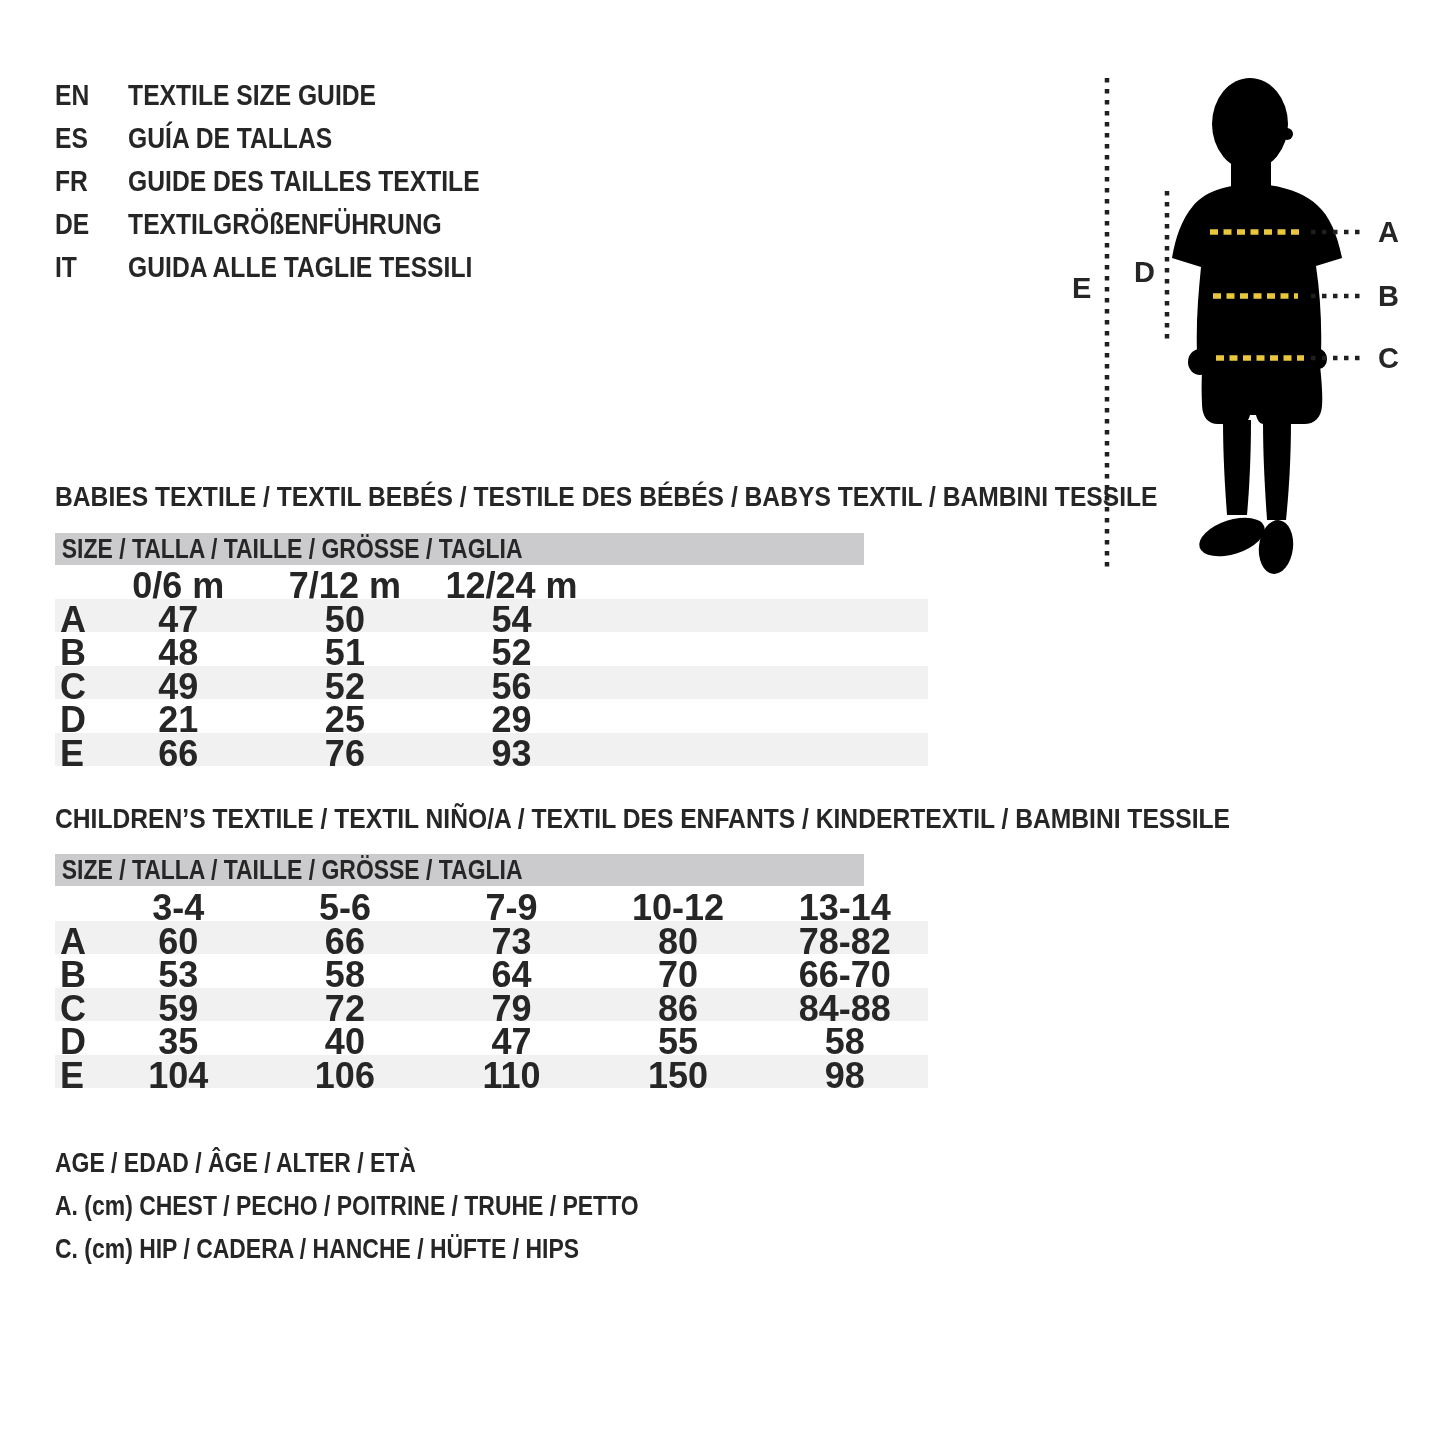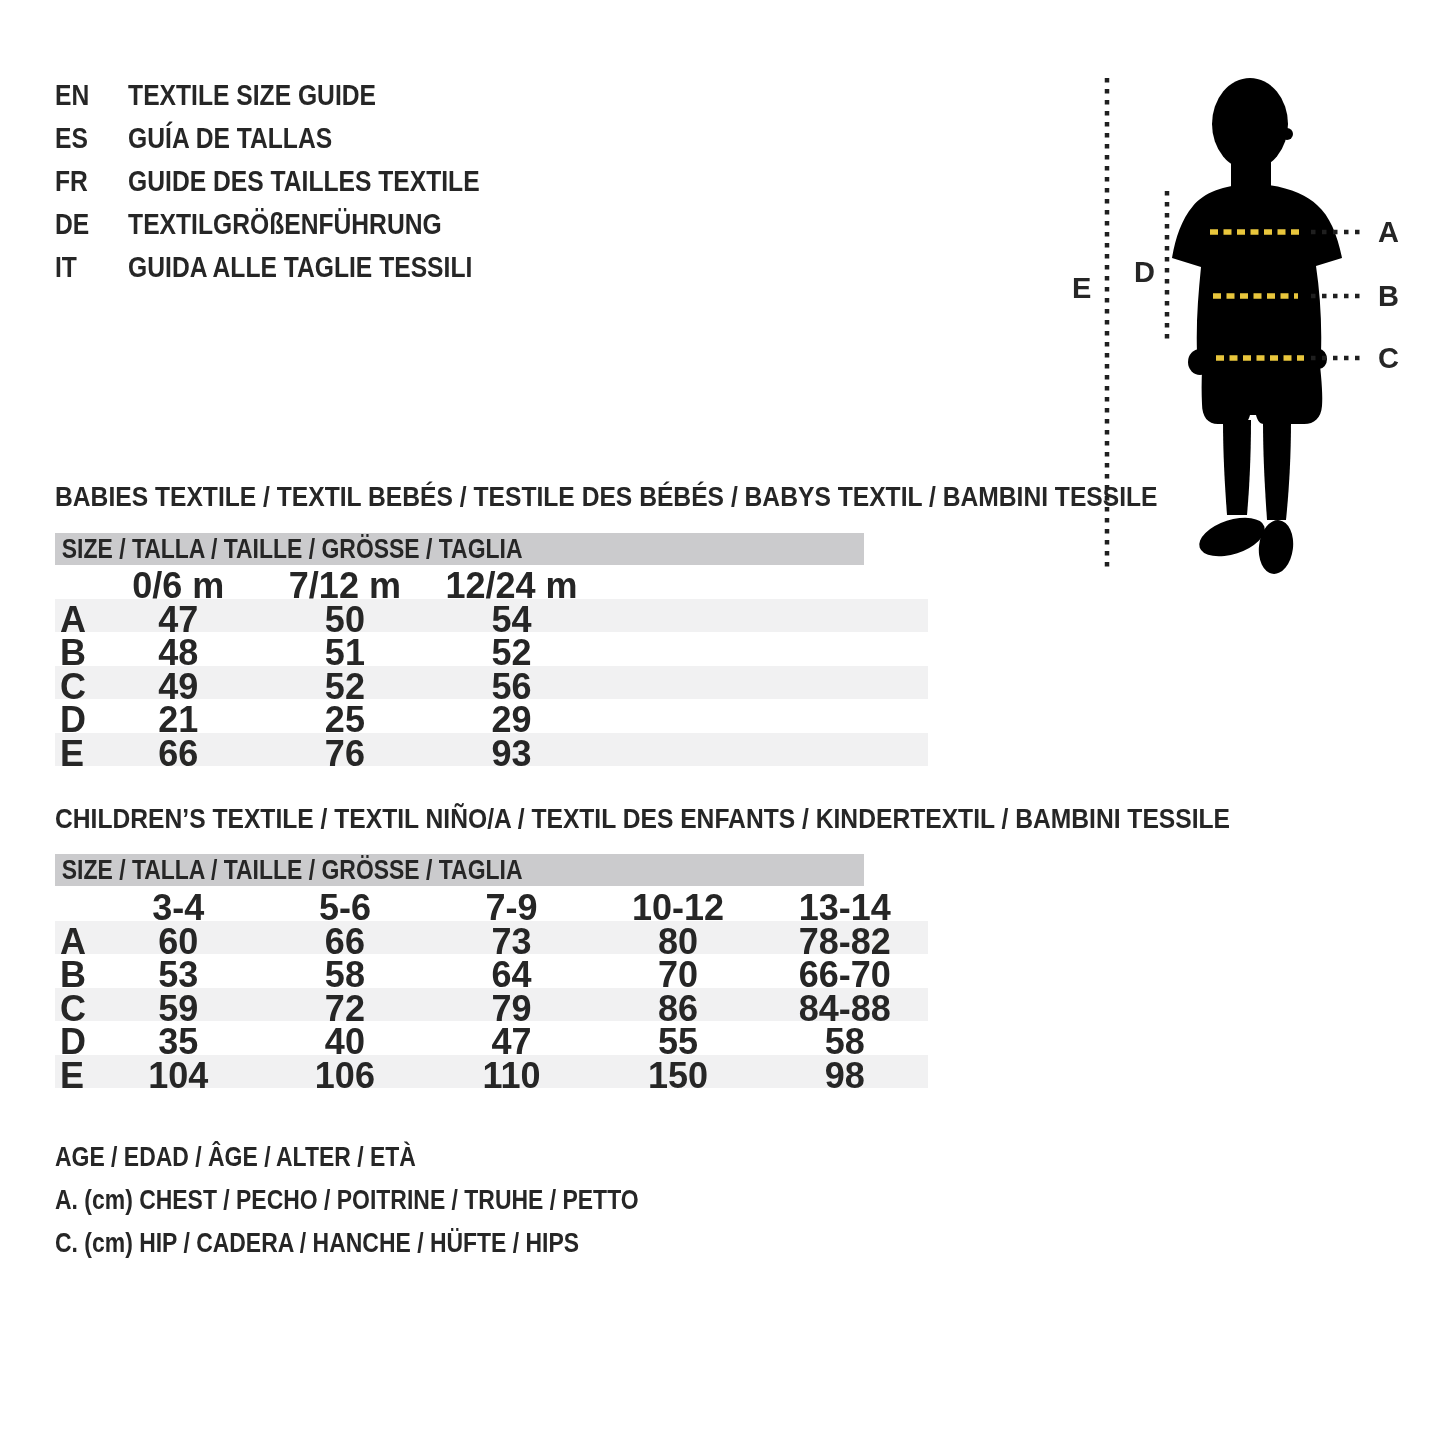--- a/index.html
+++ b/index.html
@@ -32,21 +32,21 @@
     width:873px; height:33.5px; display:grid;
     grid-template-columns:40px repeat(5, 166.6px);
     align-items:center; font-size:36px; font-weight:700;
   }
   .grid-row .cell { text-align:center; }
   .grid-row .letter { text-align:left; padding-left:5px; }
   .stripe { background:#f1f1f2; }
 
   
   .legend-block { position:absolute; left:55px; top:1142px; }
-  .legend-line { height:43px; display:flex; font-size:27px; font-weight:700; }
+  .legend-line { height:43px; display:flex; align-items:center; font-size:27px; font-weight:700; }
 
   
   .diagram { position:absolute; left:1060px; top:60px; width:385px; height:540px; }
   .dotline { stroke:#1f1f1f; stroke-width:4.5; stroke-dasharray:4.5 6.5; fill:none; }
   .dash-yellow { stroke:#e9c63c; stroke-width:5.5; stroke-dasharray:8 5.5; fill:none; }
   .svg-label { font-size:29px; font-weight:700; fill:#262626;
                font-family:"Liberation Sans", sans-serif; }
   .sil { fill:#000000; }
 </style>
 </head>

